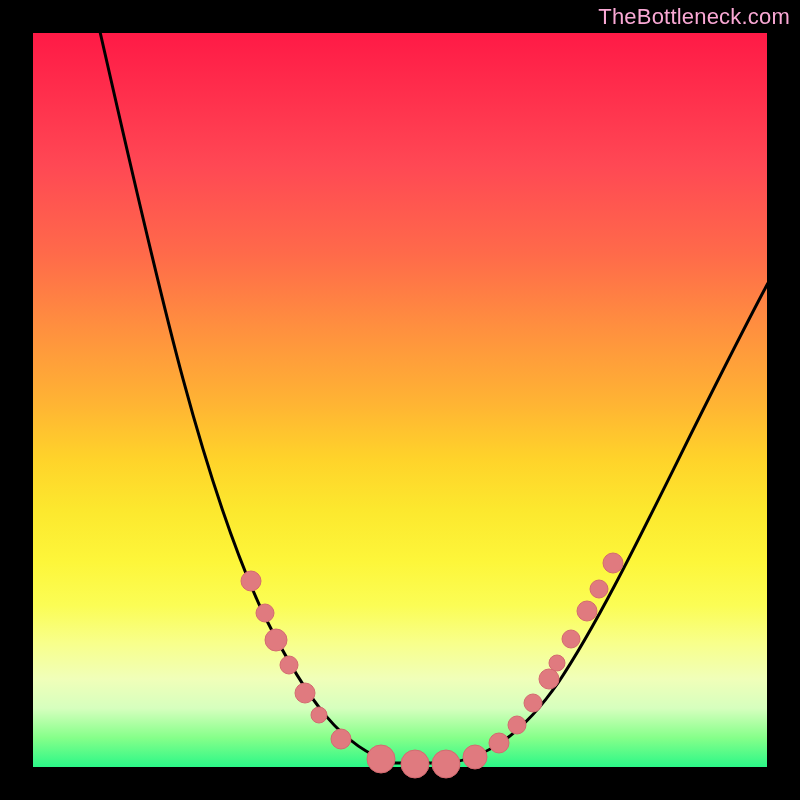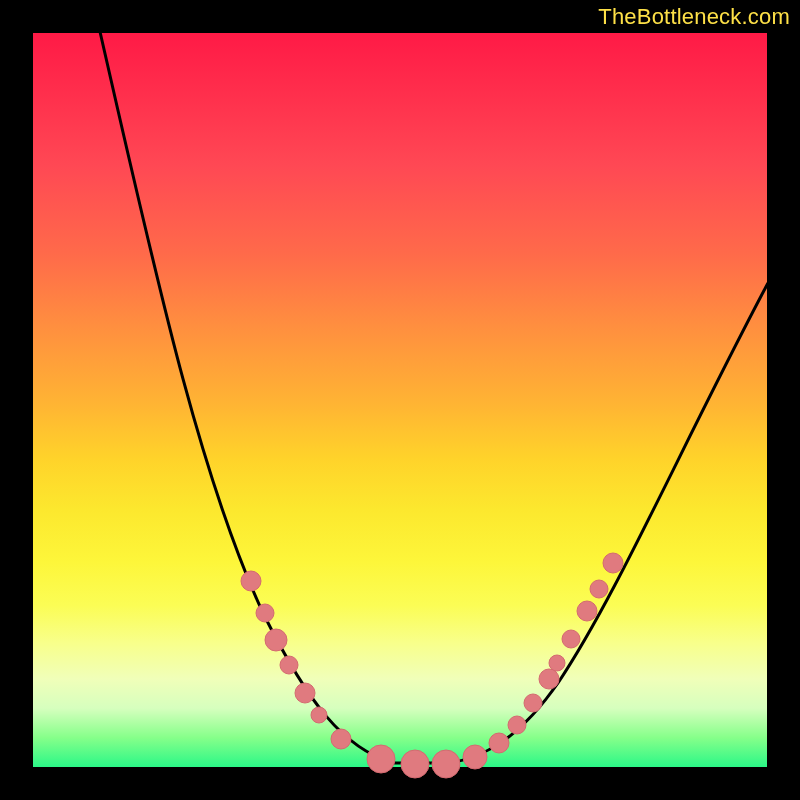--- a/index.html
+++ b/index.html
@@ -39,21 +39,21 @@
       #f0ffb9 88%,
       #d6ffbe 92%,
       #86ff8a 96%,
       #2bf787 100%
     );
   }
   .watermark {
     position: absolute;
     top: 4px;
     right: 10px;
-    color: #fde047;
+    color: #f9a8d4;
     font-size: 22px;
     letter-spacing: 0.2px;
     user-select: none;
   }
   svg.curves {
     position: absolute;
     left: 0;
     top: 0;
     width: 734px;
     height: 734px;

